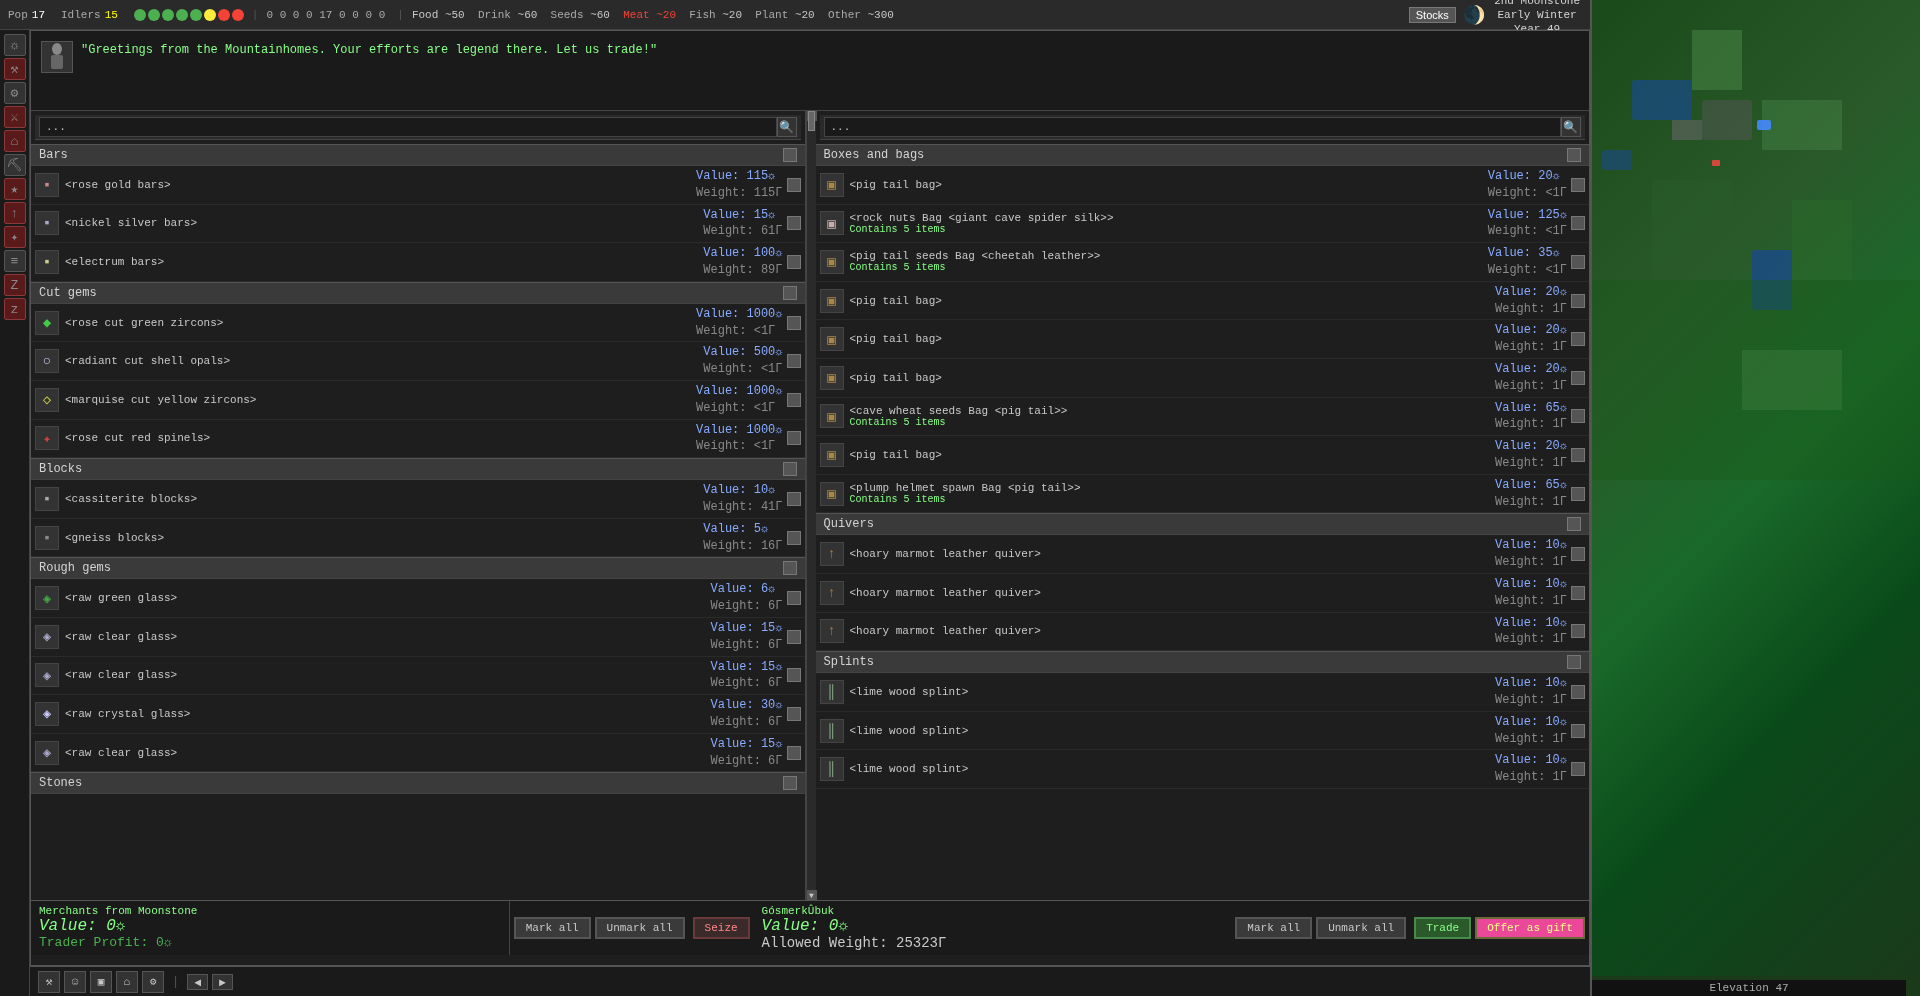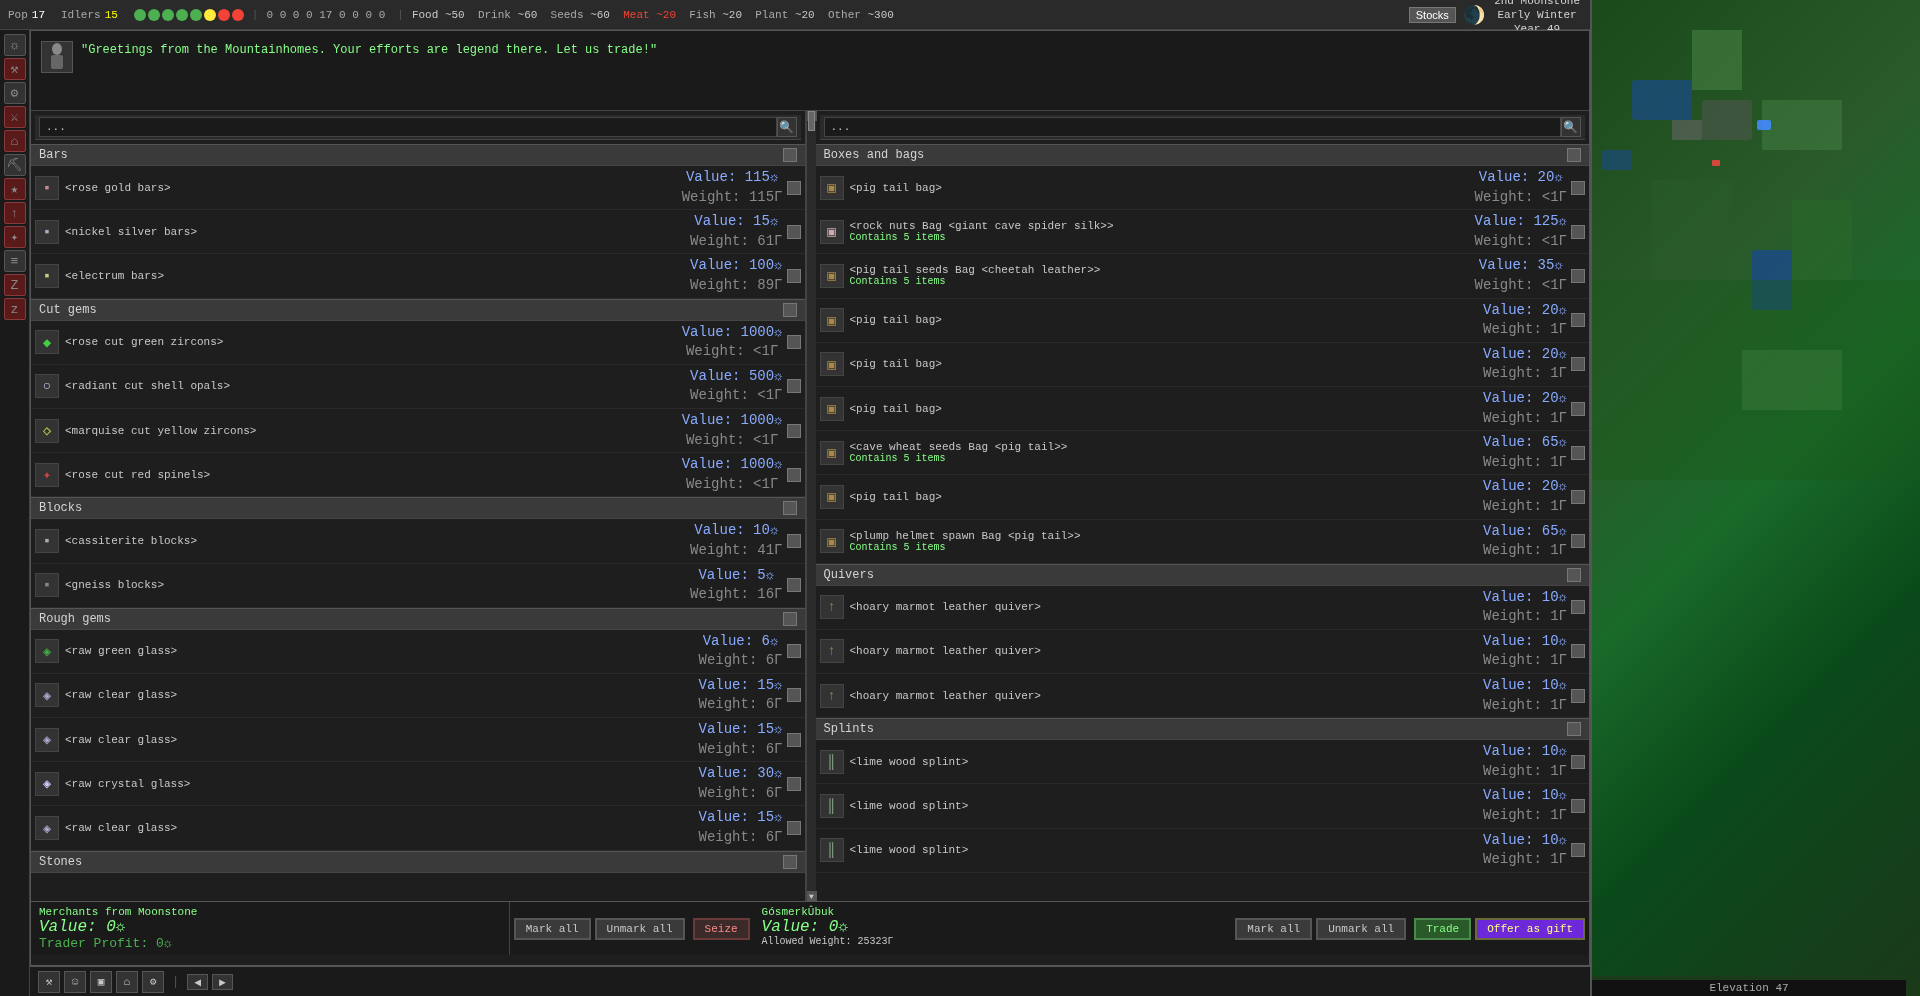--- a/index.html
+++ b/index.html
@@ -246,22 +246,22 @@
       justify-content: center;
       font-size: 14px;
       flex-shrink: 0;
     }
     .item-name {
       flex: 1;
       color: #c8c8c8;
       font-size: 11px;
     }
     .item-stats {
-      text-align: center;
-      font-size: 14px;
+      text-align: left;
+      font-size: 12px;
       color: #88aaff;
       margin-right: 4px;
       line-height: 1.4;
     }
     .item-value { color: #88aaff; }
     .item-weight { color: #888; }
     .item-checkbox {
       width: 14px;
       height: 14px;
       background: #555;
@@ -315,21 +315,21 @@
     }
     .trade-footer-left, .trade-footer-right {
       flex: 1;
       padding: 4px 8px;
       border-right: 1px solid #444;
     }
     .trade-footer-right { border-right: none; }
     .footer-merchant-name { color: #88ff88; font-size: 11px; }
     .footer-value { color: #88ff88; font-size: 16px; font-style: italic; }
     .footer-profit { color: #4caf50; font-size: 13px; }
-    .footer-allowed { color: #c8c8c8; font-size: 10px; }
+    .footer-allowed { color: #c8c8c8; font-size: 14px; }
     .footer-buttons {
       display: flex;
       gap: 4px;
       align-items: center;
       padding: 4px;
     }
     .footer-btn {
       background: #3a3a3a;
       border: 2px solid #555;
       color: #c8c8c8;
@@ -337,21 +337,21 @@
       font-size: 11px;
       font-family: 'Courier New', monospace;
       cursor: pointer;
     }
     .trade-btn {
       background: #2a5a2a;
       border: 2px solid #4a8a4a;
       color: #88ff88;
     }
     .gift-btn {
-      background: #6d28d9;
+      background: #ec4899;
       border: 2px solid #6a6a3a;
       color: #ffff88;
     }
     .seize-btn {
       background: #3a2a2a;
       border: 2px solid #6a3a3a;
       color: #ff8888;
     }
 
     .whole-trade-area {

